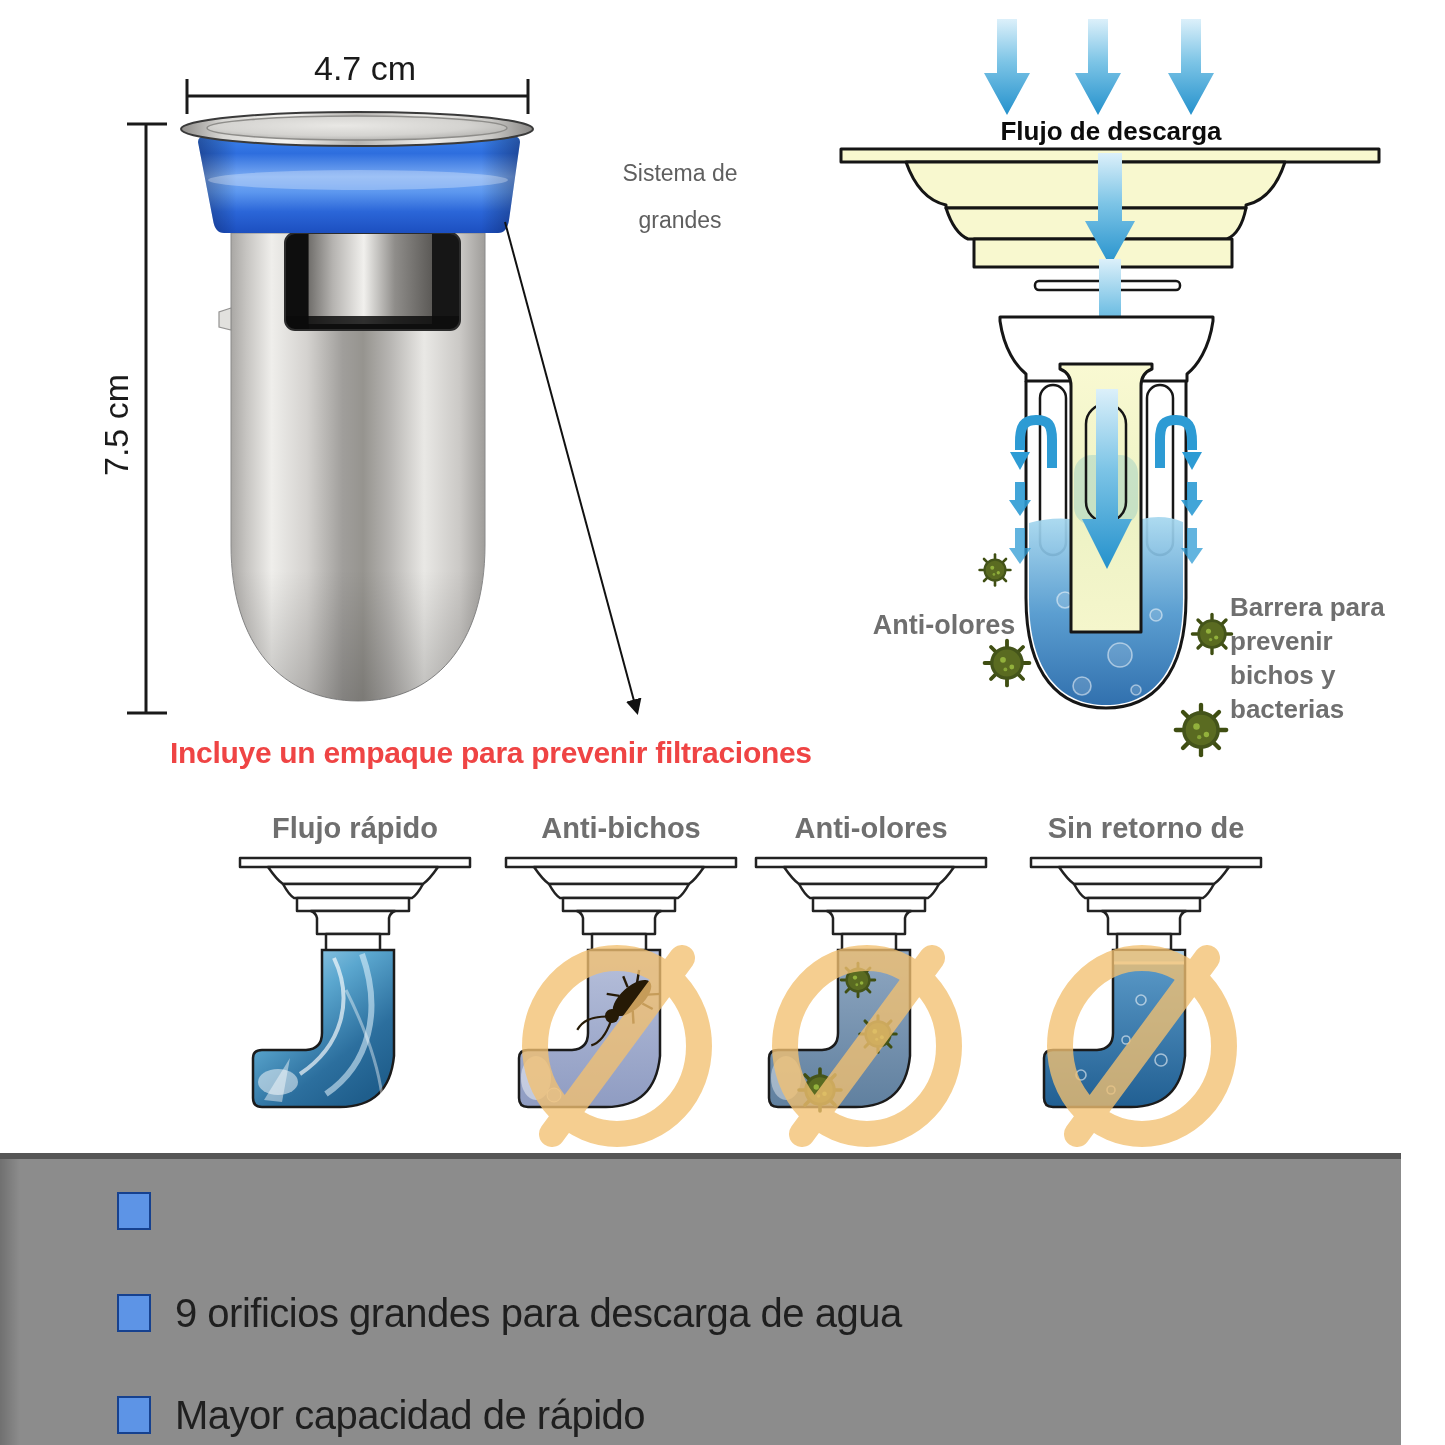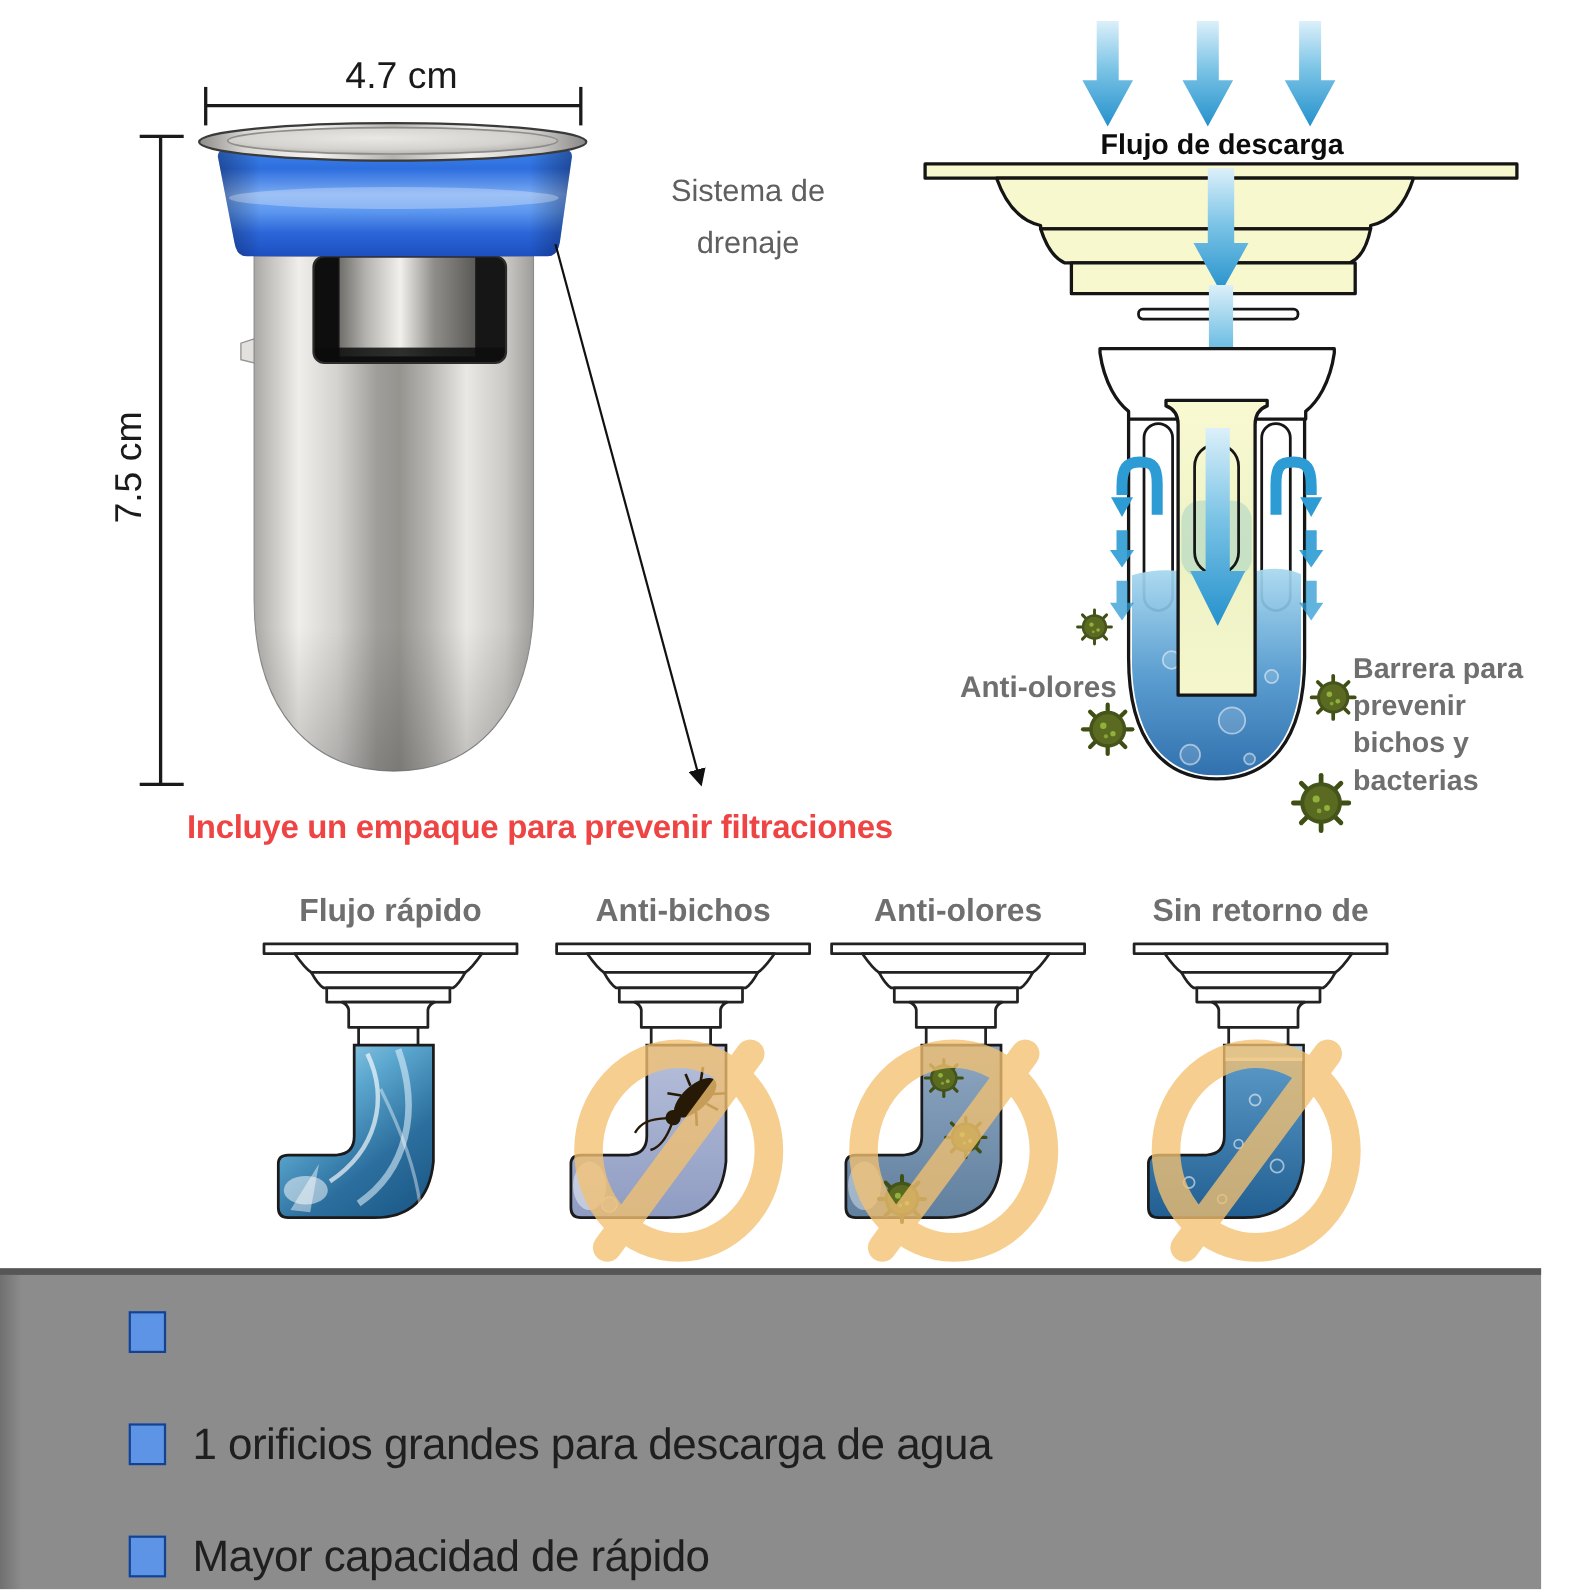--- a/index.html
+++ b/index.html
@@ -1,20 +1,20 @@
 <!DOCTYPE html>
 <html><head>
 <meta charset="utf-8">
 <style>
   html,body{margin:0;padding:0;background:#fff;}
   .canvas{position:relative;width:1401px;height:1445px;background:#fff;overflow:hidden;
           font-family:"Liberation Sans",sans-serif;}
   svg text{font-family:"Liberation Sans",sans-serif;}
   .headline{position:absolute;left:545px;top:150px;width:270px;text-align:center;
-            color:#5f5f5f;font-size:28px;line-height:47px;font-weight:500;}
+            color:#5f5f5f;font-size:23px;line-height:47px;font-weight:500;}
   .gasket-note{position:absolute;left:170px;top:736px;width:780px;
                color:#ef4444;font-size:30px;font-weight:bold;letter-spacing:-0.3px;}
   .panel{position:absolute;top:806px;width:250px;}
   .panel-title{height:44px;text-align:center;color:#6f6f6f;font-size:29px;font-weight:bold;line-height:44px;}
   .panel-svg{display:block;width:250px;height:320px;}
   .features-band{position:absolute;left:0;top:1153px;width:1445px;height:292px;
                  border-top:6px solid #565656;box-sizing:border-box;
                  background:linear-gradient(90deg, rgba(0,0,0,.20) 0px, rgba(0,0,0,0) 20px),
                             linear-gradient(270deg, rgba(255,255,255,.10) 0px, rgba(255,255,255,0) 14px),
                             #8c8c8c;}
@@ -182,21 +182,21 @@
       <line x1="47" y1="84" x2="87" y2="84"></line>
         <line x1="47" y1="673" x2="87" y2="673"></line>
     </g>
     <text x="285" y="40" text-anchor="middle" font-size="34" fill="#1a1a1a">4.7 cm</text>
     <text transform="translate(48,385) rotate(-90)" text-anchor="middle" font-size="34" fill="#1a1a1a">7.5 cm</text>
     <line x1="425" y1="182" x2="557" y2="672" stroke="#111" stroke-width="2" marker-end="url(#leadArrow)"></line>
   </svg>
 
   <div class="headline">
     <div>Sistema de</div>
-    <div>drenaje</div>
+    <div>grandes</div>
   </div>
 
   <svg style="position:absolute;left:820px;top:0" width="625" height="760" viewBox="0 0 625 760">
     <g>
       <path d="M 177,19 H 197 V 73 H 210 L 187,115 L 164,73 H 177 Z" fill="url(#agrad)"></path>
       <path d="M 268,19 H 288 V 73 H 301 L 278,115 L 255,73 H 268 Z" fill="url(#agrad)"></path>
       <path d="M 361,19 H 381 V 73 H 394 L 371,115 L 348,73 H 361 Z" fill="url(#agrad)"></path>
     </g>
     <text x="291" y="140" text-anchor="middle" font-size="26" font-weight="bold" fill="#0c0c0c">Flujo de descarga</text>
     <g fill="#f8f8cf" stroke="#151515" stroke-width="3" stroke-linejoin="round">
@@ -340,21 +340,21 @@
       </g>
     </svg>
   </div>
 
   <div class="features-band">
     <div class="feature-row" style="top:26px">
       <div class="feature-bullet"></div>
     </div>
     <div class="feature-row" style="top:128px">
       <div class="feature-bullet"></div>
-      <div class="feature-text">1 orificios grandes para descarga de agua</div>
+      <div class="feature-text">9 orificios grandes para descarga de agua</div>
     </div>
     <div class="feature-row" style="top:230px">
       <div class="feature-bullet"></div>
       <div class="feature-text">Mayor capacidad de rápido</div>
     </div>
   </div>
 
 </div>
 
 </body></html>

